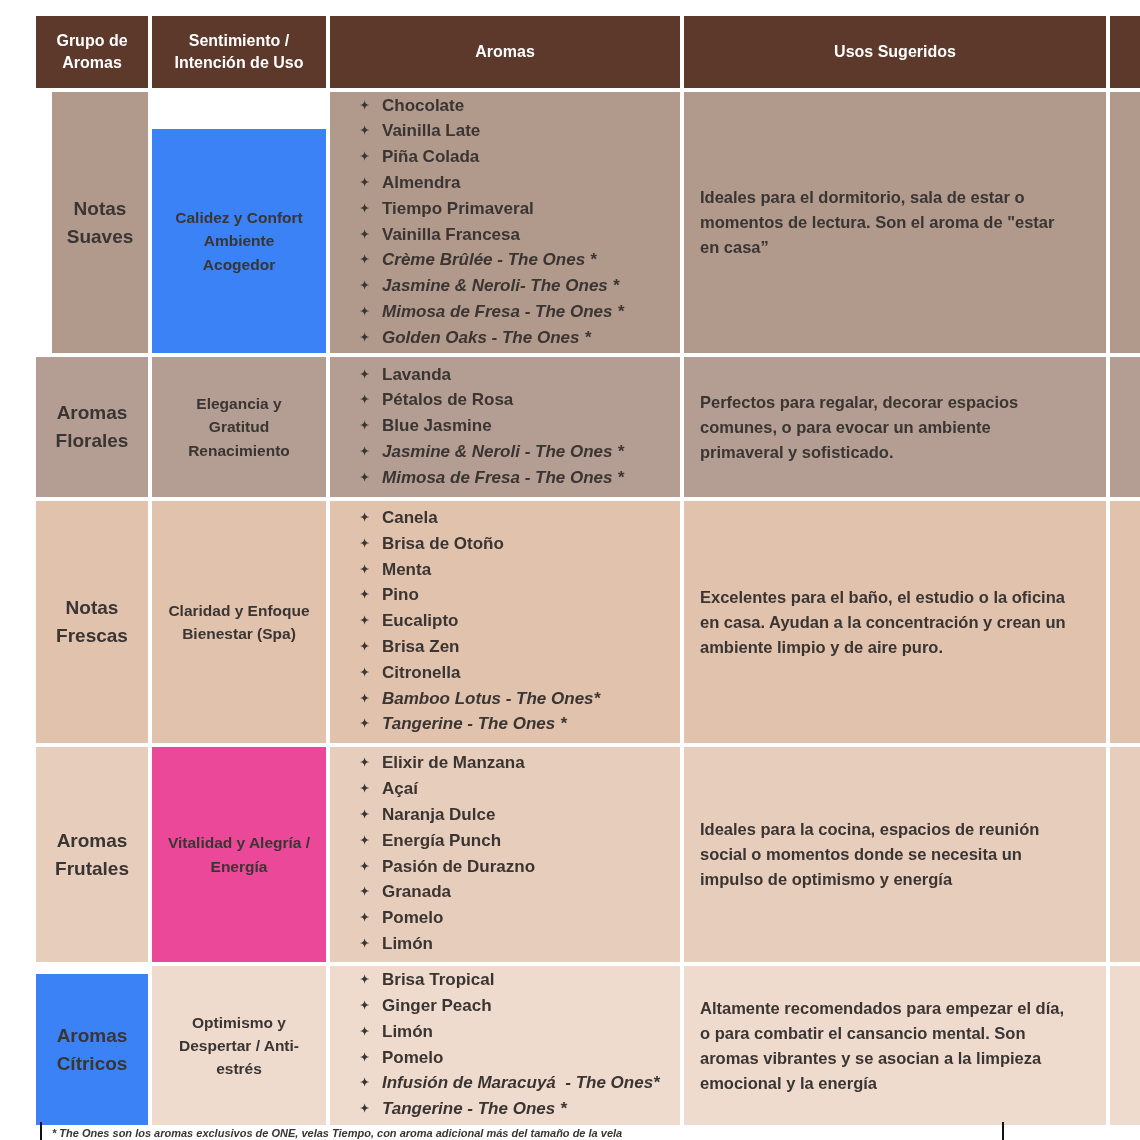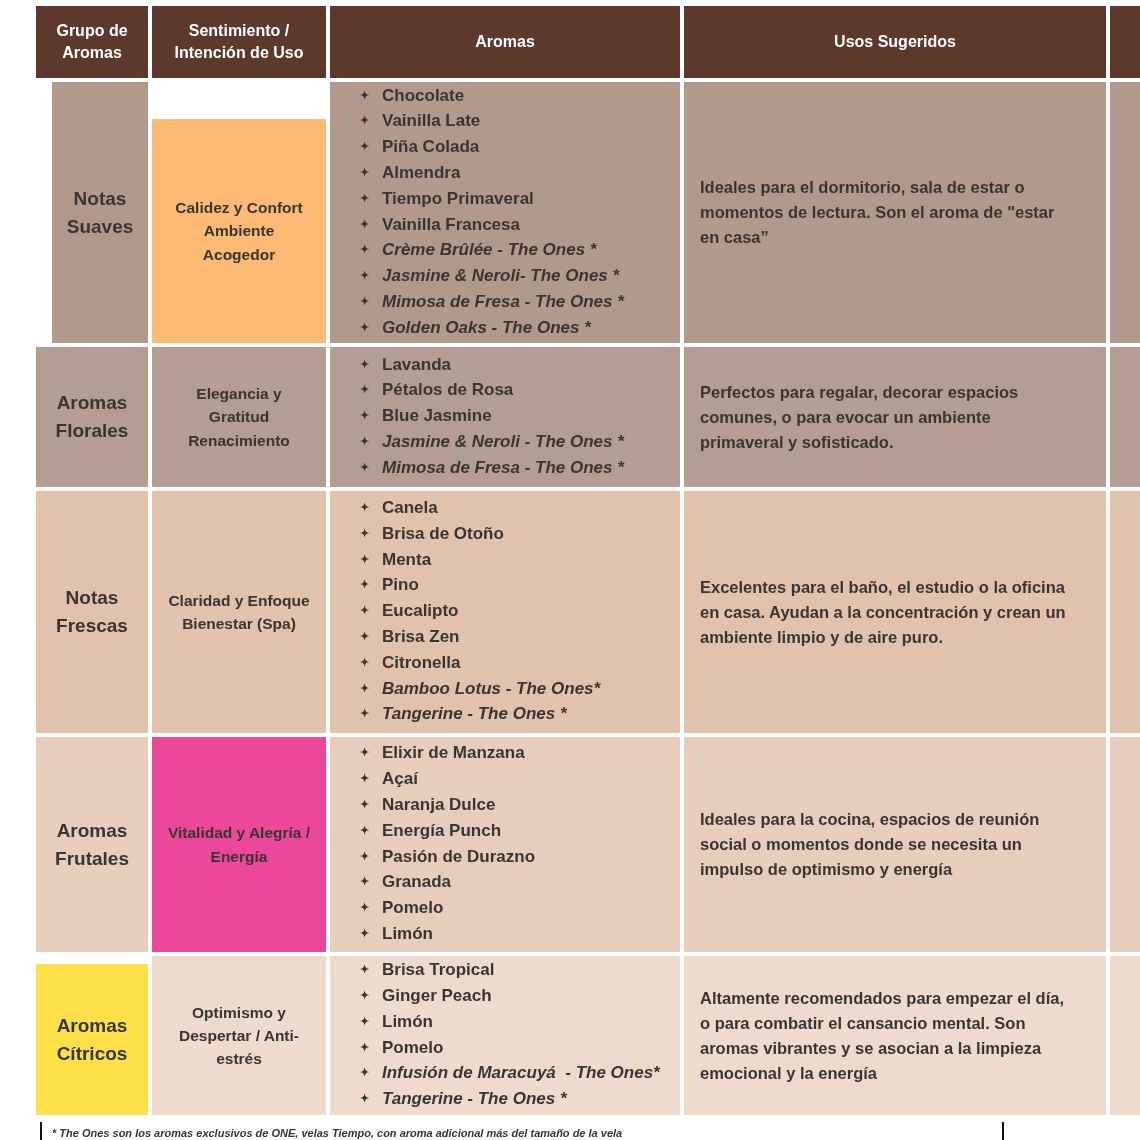--- a/index.html
+++ b/index.html
@@ -2,21 +2,21 @@
 <html><head>
 <meta charset="utf-8">
 <style>
   html,body{margin:0;padding:0;}
   body{
     width:1140px;height:1140px;overflow:hidden;background:#ffffff;
     font-family:"Liberation Sans", sans-serif;
     color:#3a3532;position:relative;
   }
   .table{
-    position:absolute;left:36px;top:6px;
+    position:absolute;left:36px;top:16px;
     display:grid;
     grid-template-columns:112px 174px 350px 422px 30px;
     grid-template-rows:72px 261px 140px 242px 215px 159px;
     gap:4px;
   }
   .hcell{
     background:#5d392b;color:#ffffff;
     display:flex;align-items:center;justify-content:center;text-align:center;
     font-weight:bold;font-size:16px;line-height:1.35;padding:0 10px;
   }
@@ -55,21 +55,21 @@
 </head>
 <body>
 
 <div class="table">
   <div class="hcell">Grupo de Aromas</div>
   <div class="hcell">Sentimiento / Intención de Uso</div>
   <div class="hcell">Aromas</div>
   <div class="hcell">Usos Sugeridos</div>
   <div class="hstrip"></div>
 <div class="cell group-cell" style="background: rgb(177, 153, 140); margin-left: 16px;">Notas Suaves</div>
-    <div class="cell sent-cell" style="background: #fdba74; margin-top: 37px;">Calidez y Confort Ambiente Acogedor</div>
+    <div class="cell sent-cell" style="background: #3b82f6; margin-top: 37px;">Calidez y Confort Ambiente Acogedor</div>
     <div class="cell aroma-cell" style="background: rgb(177, 153, 140);">
       <div class="aroma-item"><span class="bullet">✦</span><span class="txt">Chocolate</span></div>
       <div class="aroma-item"><span class="bullet">✦</span><span class="txt">Vainilla Late</span></div>
       <div class="aroma-item"><span class="bullet">✦</span><span class="txt">Piña Colada</span></div>
       <div class="aroma-item"><span class="bullet">✦</span><span class="txt">Almendra</span></div>
       <div class="aroma-item"><span class="bullet">✦</span><span class="txt">Tiempo Primaveral</span></div>
       <div class="aroma-item"><span class="bullet">✦</span><span class="txt">Vainilla Francesa</span></div>
       <div class="aroma-item exclusive"><span class="bullet">✦</span><span class="txt">Crème Brûlée - The Ones *</span></div>
       <div class="aroma-item exclusive"><span class="bullet">✦</span><span class="txt">Jasmine &amp; Neroli- The Ones *</span></div>
       <div class="aroma-item exclusive"><span class="bullet">✦</span><span class="txt">Mimosa de Fresa - The Ones *</span></div>
@@ -118,21 +118,21 @@
       <div class="aroma-item"><span class="bullet">✦</span><span class="txt">Energía Punch</span></div>
       <div class="aroma-item"><span class="bullet">✦</span><span class="txt">Pasión de Durazno</span></div>
       <div class="aroma-item"><span class="bullet">✦</span><span class="txt">Granada</span></div>
       <div class="aroma-item"><span class="bullet">✦</span><span class="txt">Pomelo</span></div>
       <div class="aroma-item"><span class="bullet">✦</span><span class="txt">Limón</span></div>
     </div>
     <div class="cell uses-cell" style="background: rgb(231, 205, 187);">
       <div>Ideales para la cocina, espacios de reunión social o momentos donde se necesita un impulso de optimismo y energía</div>
     </div>
     <div class="strip" style="background: rgb(231, 205, 187);"></div>
-    <div class="cell group-cell" style="background: #fde047; margin-top: 8px;">Aromas Cítricos</div>
+    <div class="cell group-cell" style="background: #3b82f6; margin-top: 8px;">Aromas Cítricos</div>
     <div class="cell sent-cell" style="background: rgb(238, 219, 206);">Optimismo y Despertar / Anti-estrés</div>
     <div class="cell aroma-cell" style="background: rgb(238, 219, 206);">
       <div class="aroma-item"><span class="bullet">✦</span><span class="txt">Brisa Tropical</span></div>
       <div class="aroma-item"><span class="bullet">✦</span><span class="txt">Ginger Peach</span></div>
       <div class="aroma-item"><span class="bullet">✦</span><span class="txt">Limón</span></div>
       <div class="aroma-item"><span class="bullet">✦</span><span class="txt">Pomelo</span></div>
       <div class="aroma-item exclusive"><span class="bullet">✦</span><span class="txt">Infusión de Maracuyá  - The Ones*</span></div>
       <div class="aroma-item exclusive"><span class="bullet">✦</span><span class="txt">Tangerine - The Ones *</span></div>
     </div>
     <div class="cell uses-cell" style="background: rgb(238, 219, 206);">

